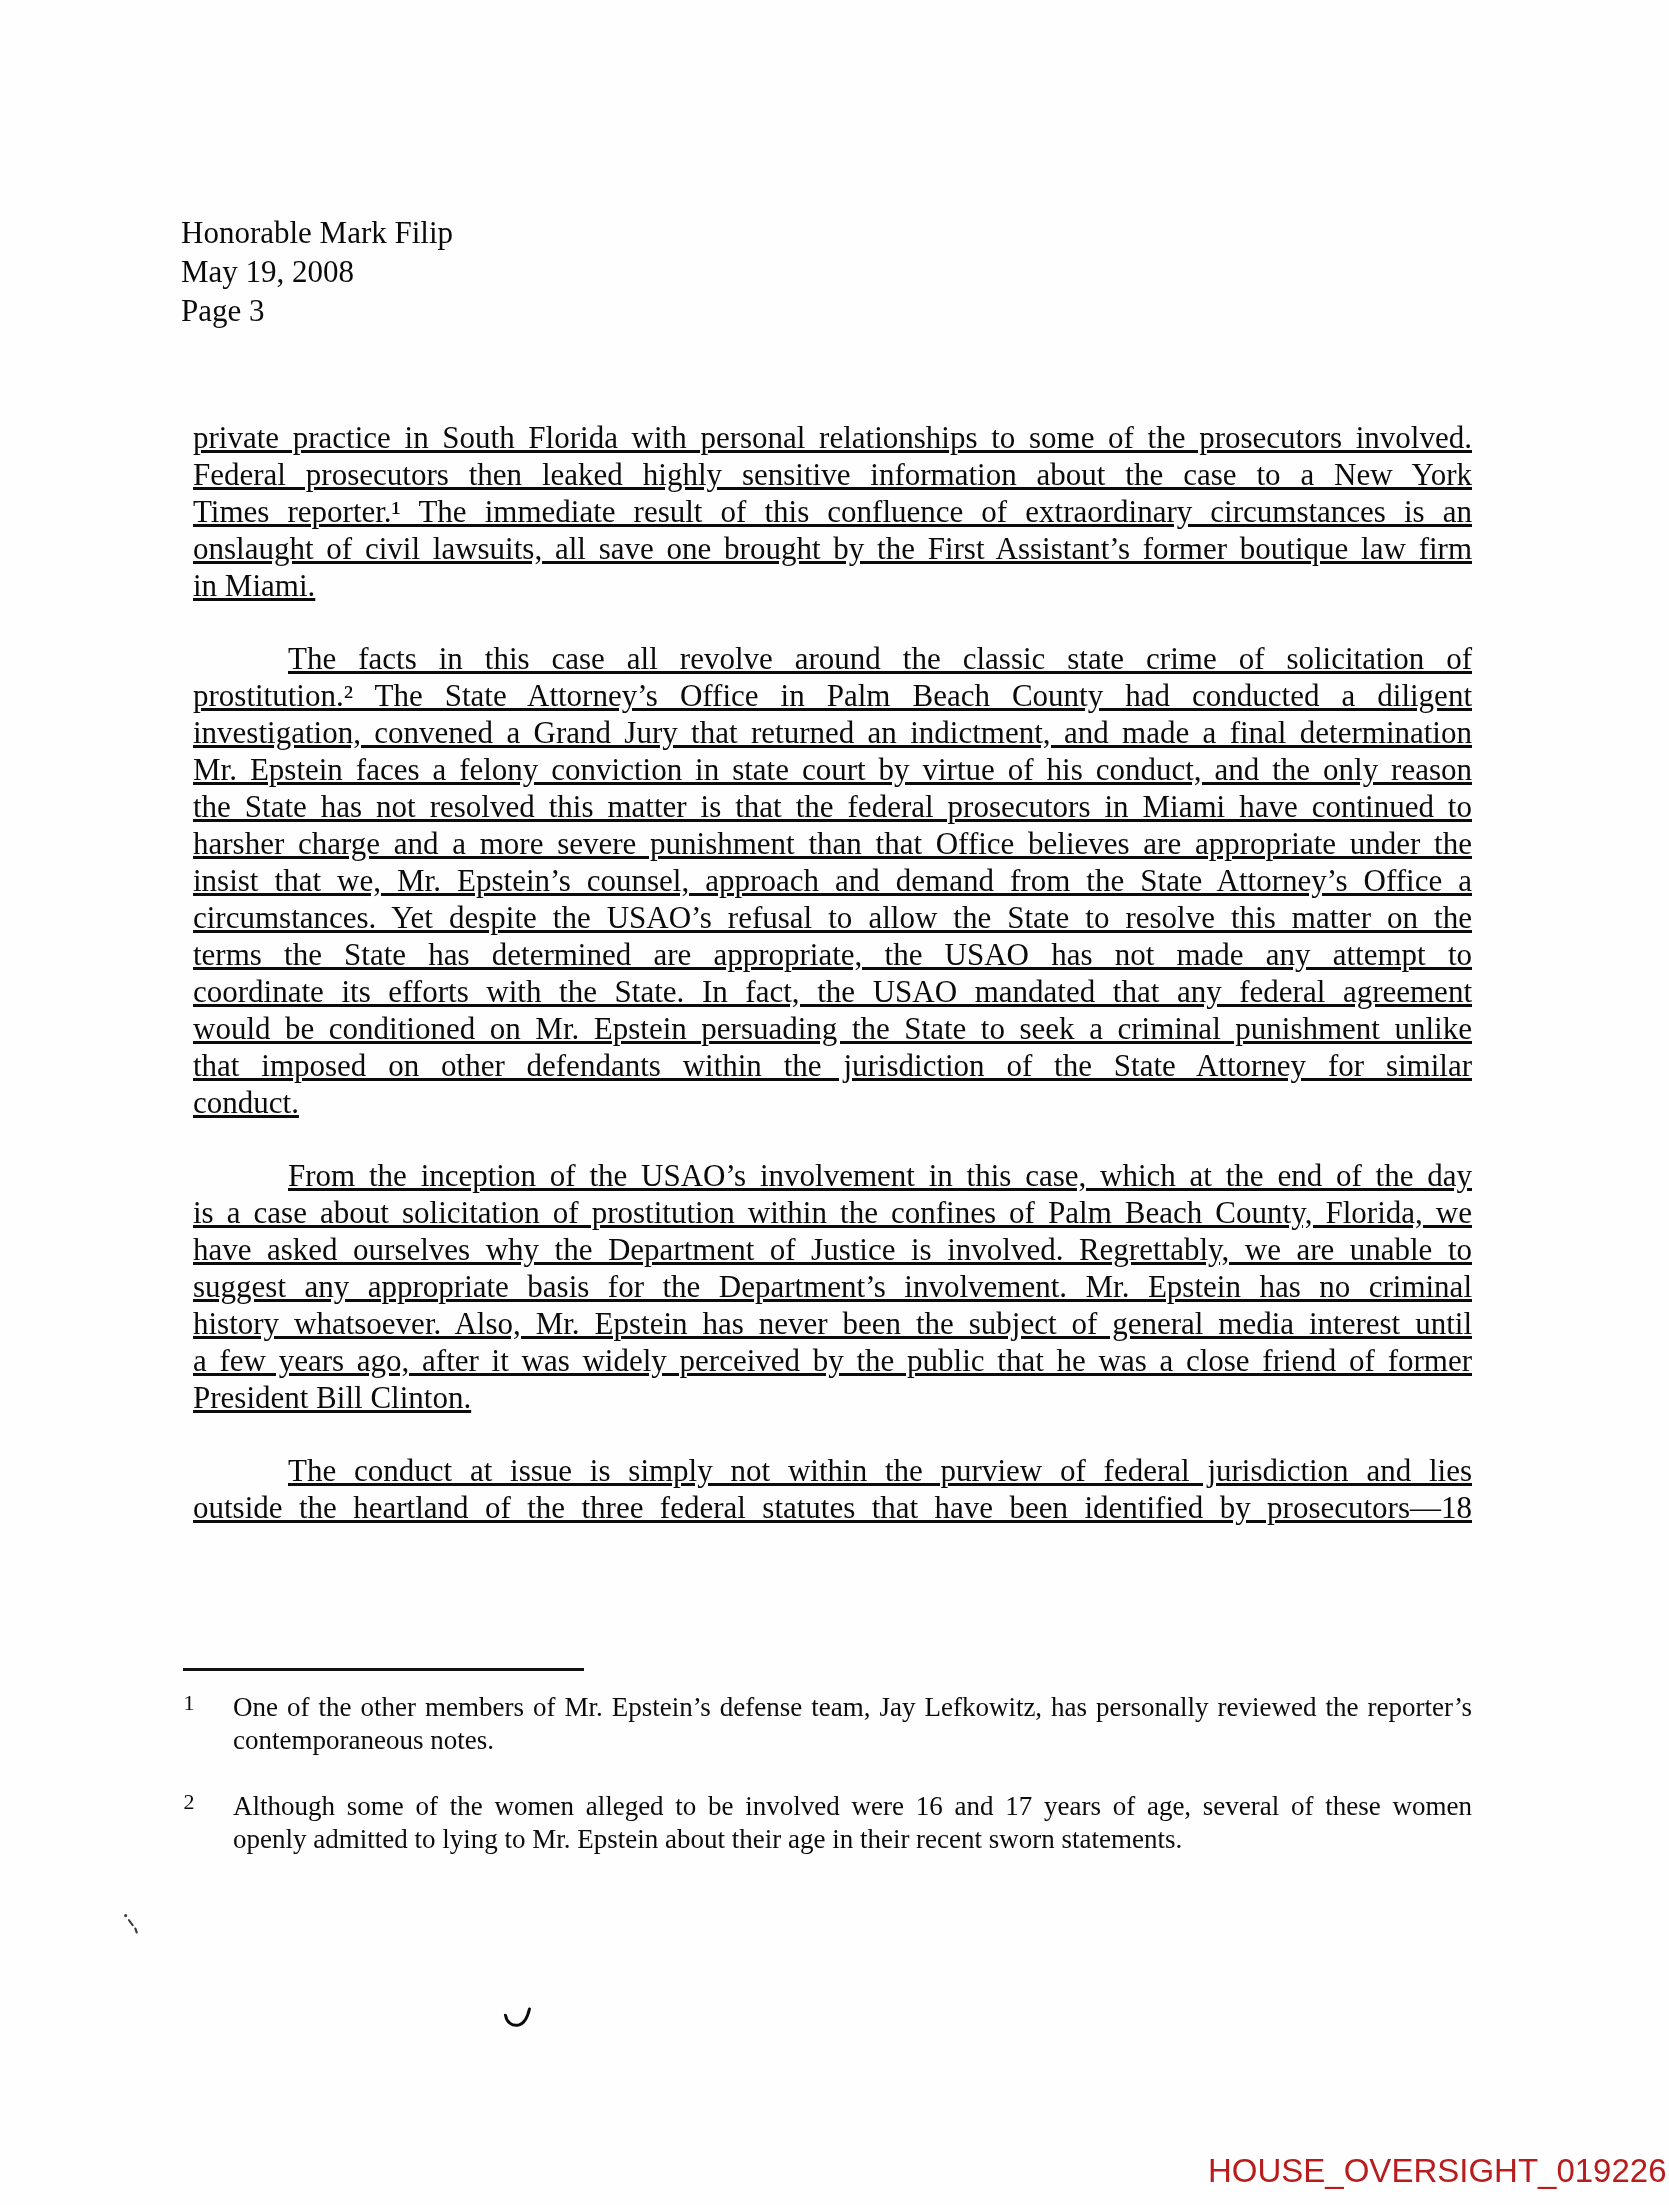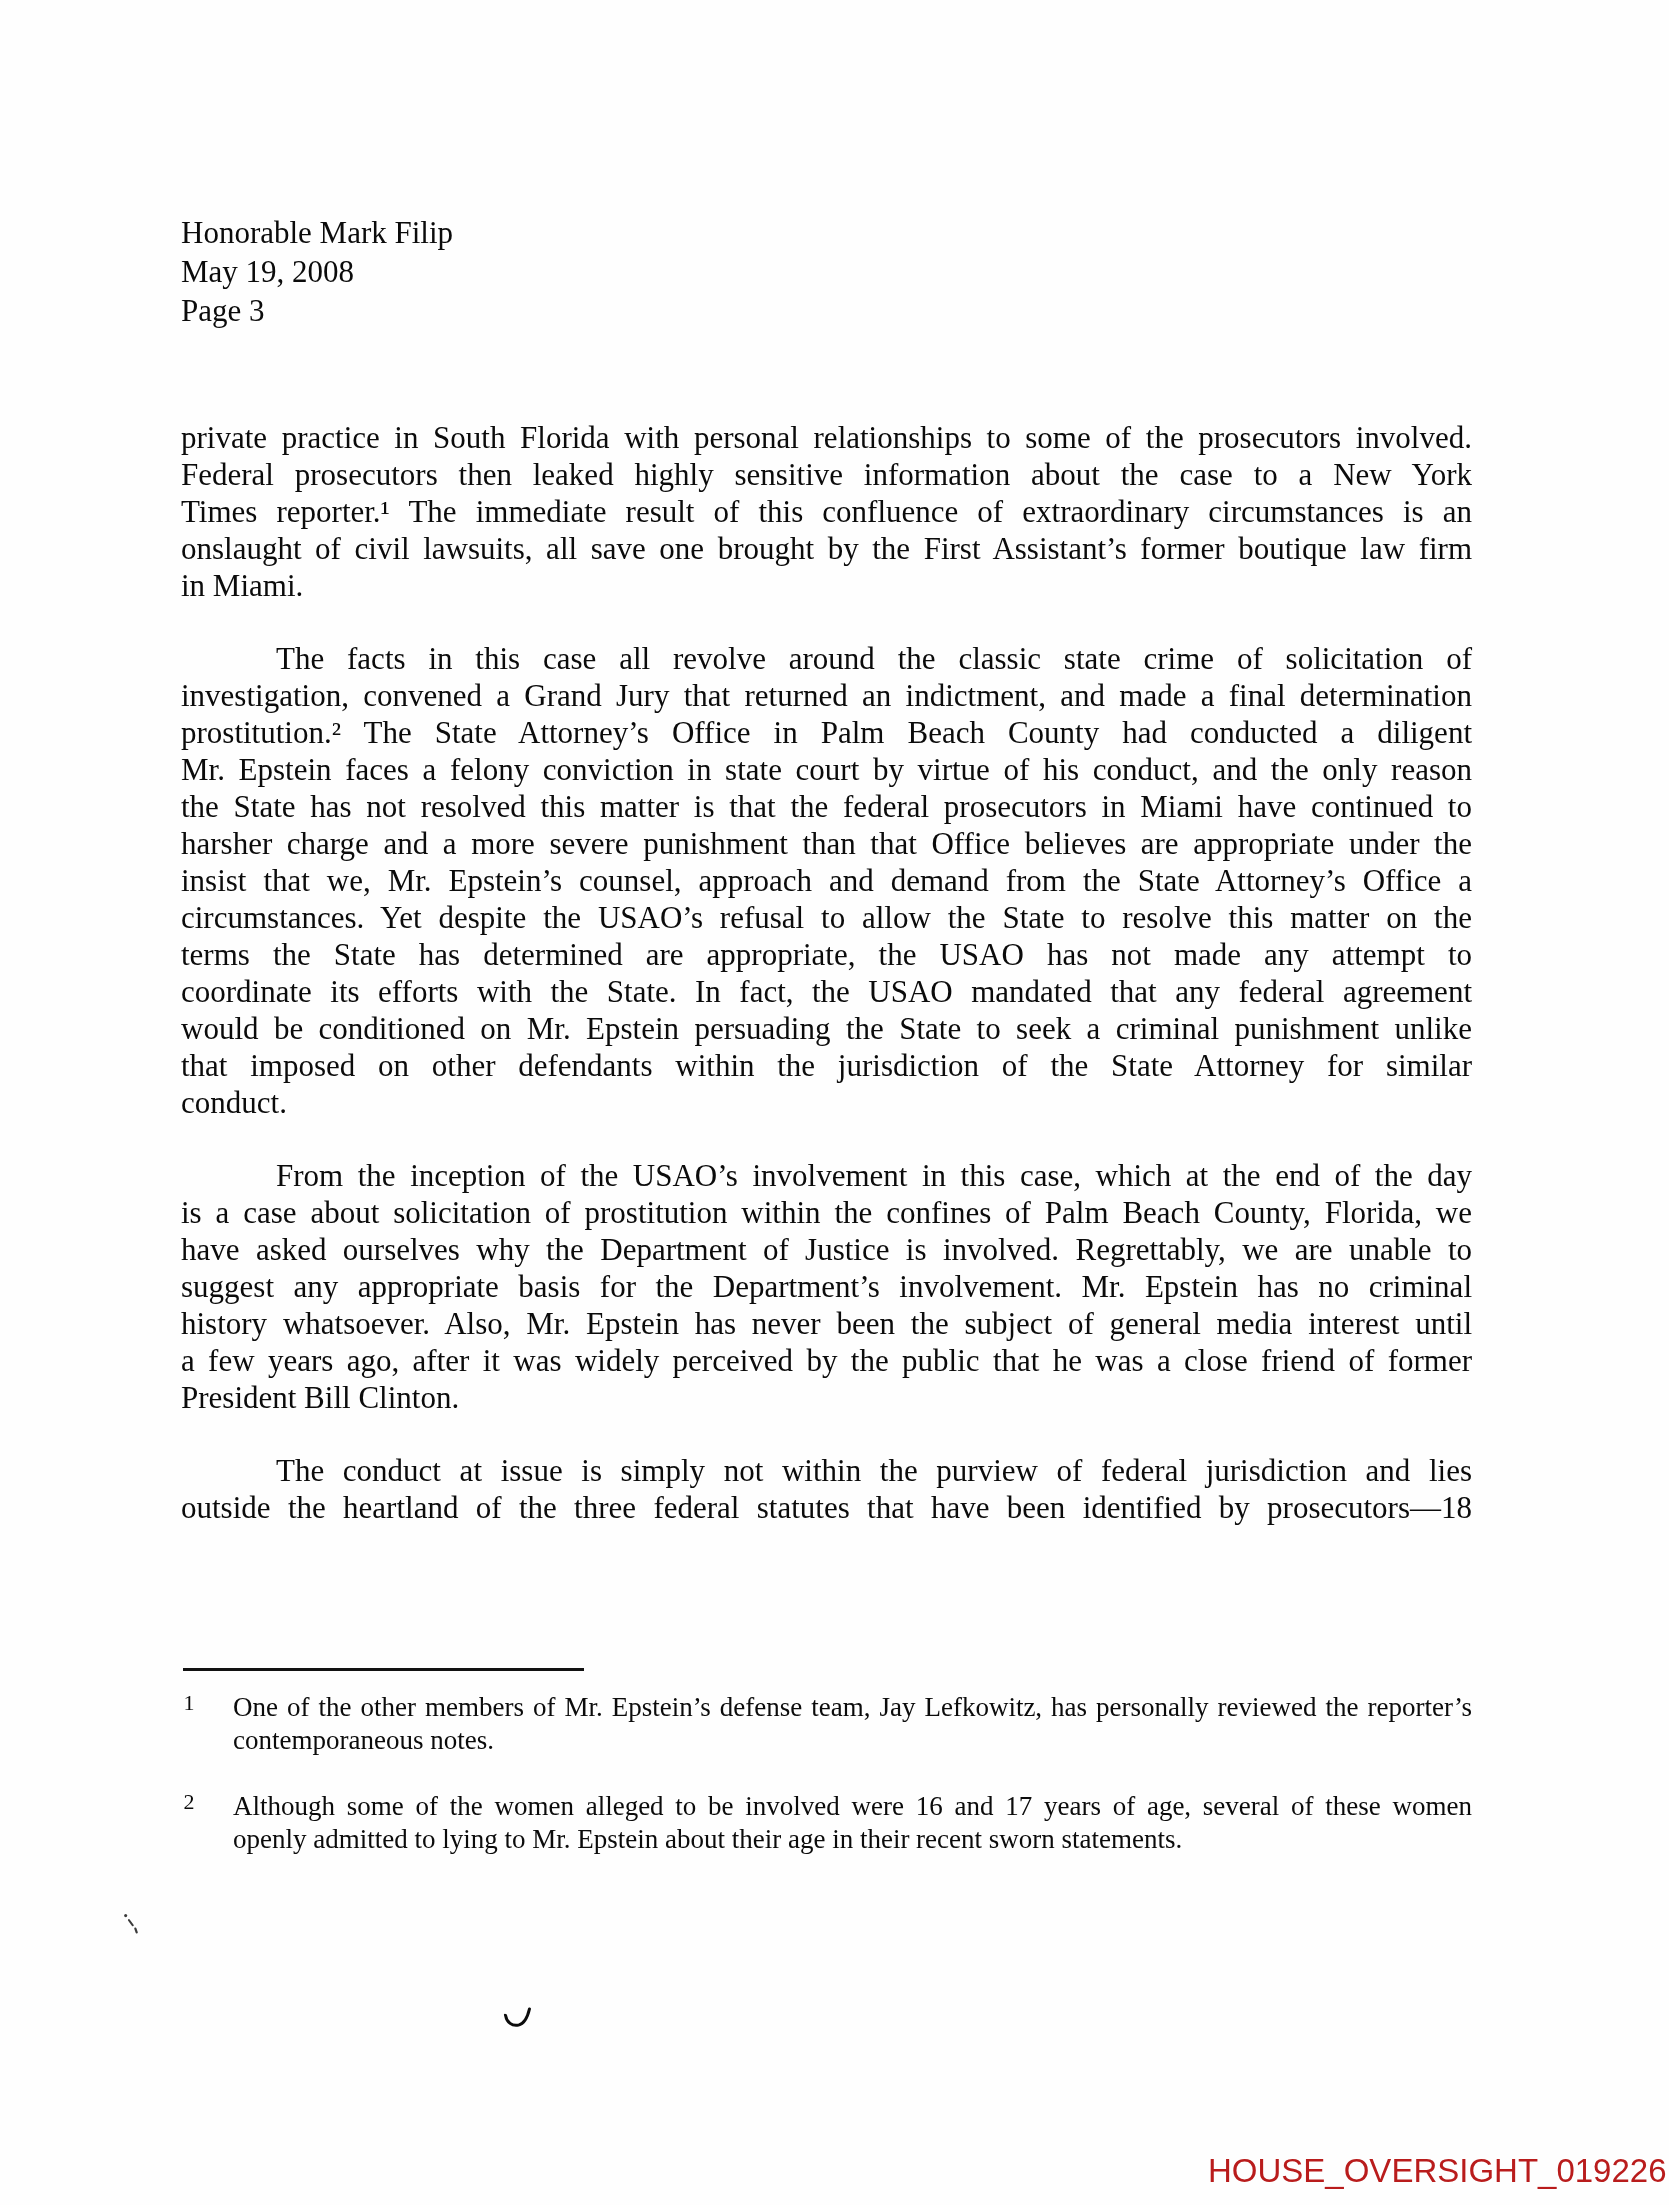--- a/index.html
+++ b/index.html
@@ -19,21 +19,21 @@
   .letter-header {
     position: absolute; left: 181px; top: 213px;
     font-size: 31px; line-height: 39px;
     white-space: nowrap;
   }
   
   .letter-body {
     position: absolute; left: 181px; top: 419px; width: 1291px;
     font-size: 31px; line-height: 37px;
   }
-  .para { margin: 0 0 36px 0; }
+  .para { margin: 0 0 36px 12px; text-decoration: underline; }
   .bline {
     text-align: justify;
     text-align-last: justify;
     -moz-text-align-last: justify;
   }
   .bline.lastline { text-align-last: left; -moz-text-align-last: left; }
   .bline.indent { text-indent: 95px; }
   
   .fn-rule {
     position: absolute; left: 183px; top: 1668px;
@@ -74,22 +74,22 @@
   <main class="letter-body" id="body-paragraphs">
       <div class="para">
         <div class="bline">private practice in South Florida with personal relationships to some of the prosecutors involved.</div>
         <div class="bline">Federal prosecutors then leaked highly sensitive information about the case to a New York</div>
         <div class="bline">Times reporter.¹ The immediate result of this confluence of extraordinary circumstances is an</div>
         <div class="bline">onslaught of civil lawsuits, all save one brought by the First Assistant’s former boutique law firm</div>
         <div class="bline lastline">in Miami.</div>
       </div>
       <div class="para">
         <div class="bline indent">The facts in this case all revolve around the classic state crime of solicitation of</div>
+        <div class="bline">prostitution.² The State Attorney’s Office in Palm Beach County had conducted a diligent</div>
         <div class="bline">investigation, convened a Grand Jury that returned an indictment, and made a final determination</div>
-        <div class="bline">prostitution.² The State Attorney’s Office in Palm Beach County had conducted a diligent</div>
         <div class="bline">Mr. Epstein faces a felony conviction in state court by virtue of his conduct, and the only reason</div>
         <div class="bline">the State has not resolved this matter is that the federal prosecutors in Miami have continued to</div>
         <div class="bline">harsher charge and a more severe punishment than that Office believes are appropriate under the</div>
         <div class="bline">insist that we, Mr. Epstein’s counsel, approach and demand from the State Attorney’s Office a</div>
         <div class="bline">circumstances. Yet despite the USAO’s refusal to allow the State to resolve this matter on the</div>
         <div class="bline">terms the State has determined are appropriate, the USAO has not made any attempt to</div>
         <div class="bline">coordinate its efforts with the State. In fact, the USAO mandated that any federal agreement</div>
         <div class="bline">would be conditioned on Mr. Epstein persuading the State to seek a criminal punishment unlike</div>
         <div class="bline">that imposed on other defendants within the jurisdiction of the State Attorney for similar</div>
         <div class="bline lastline">conduct.</div>

